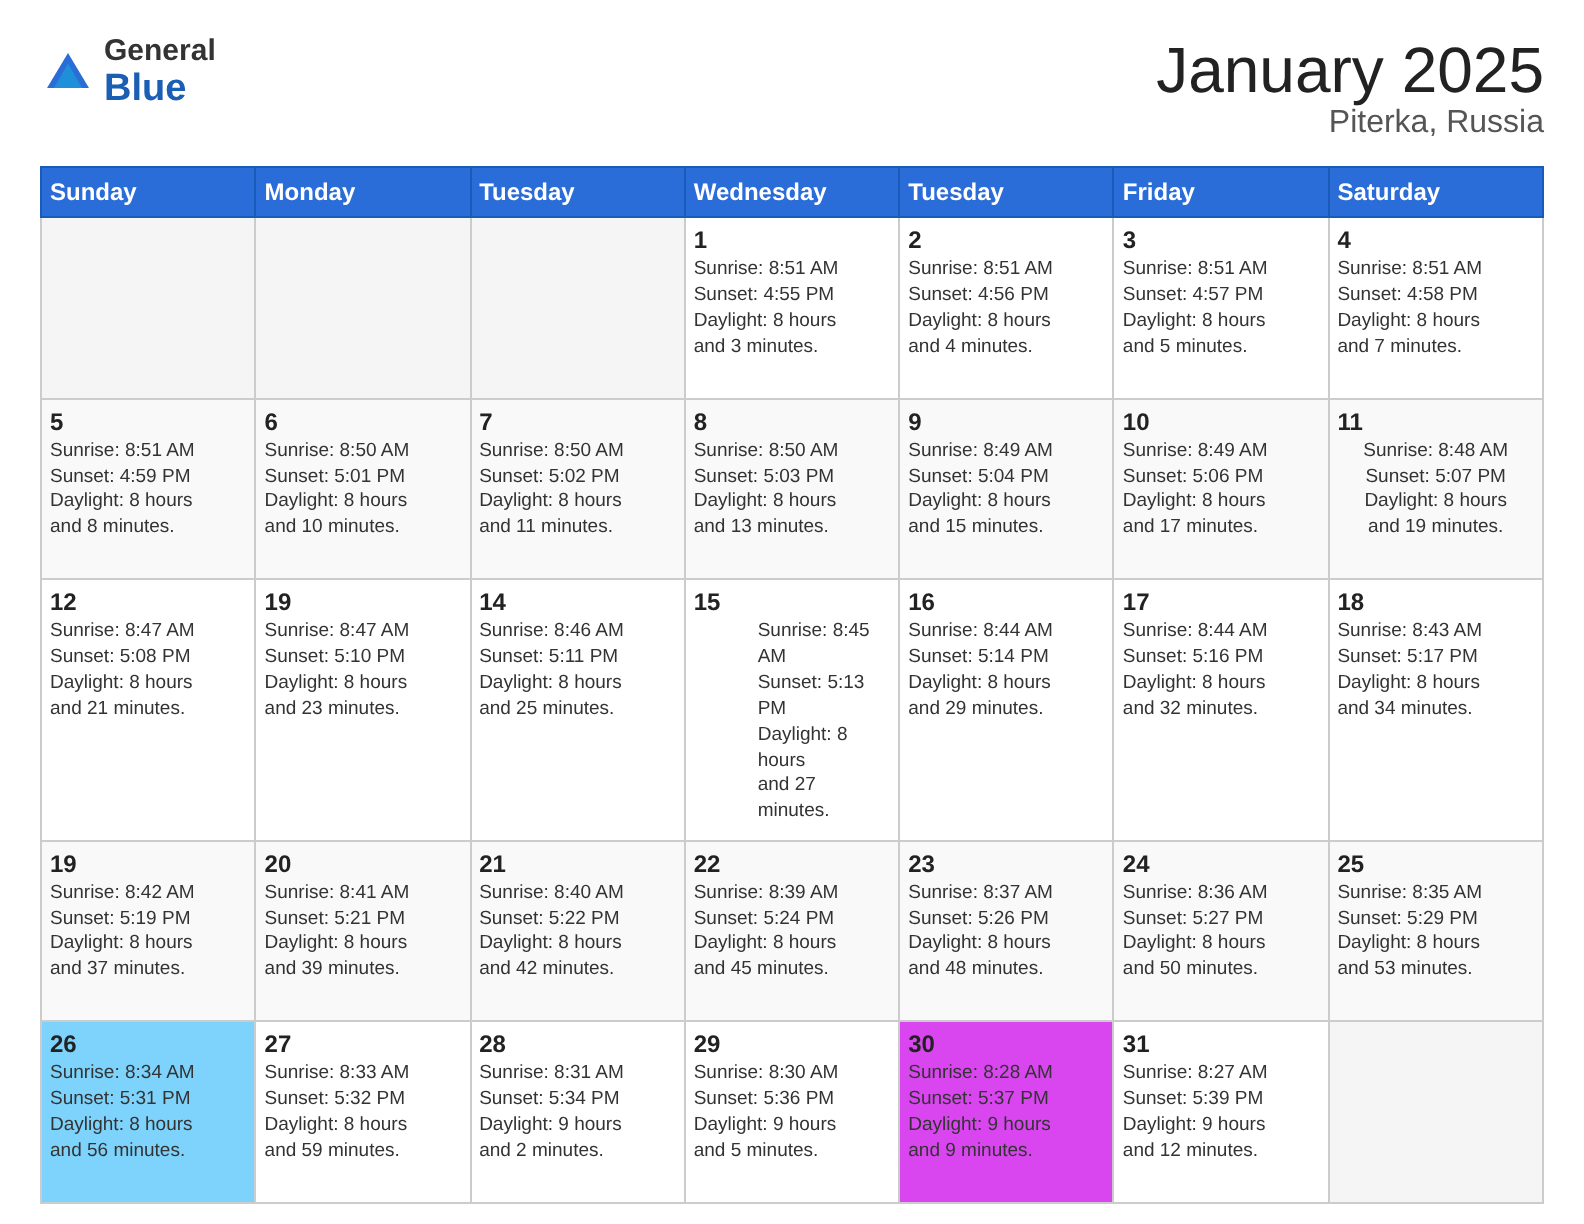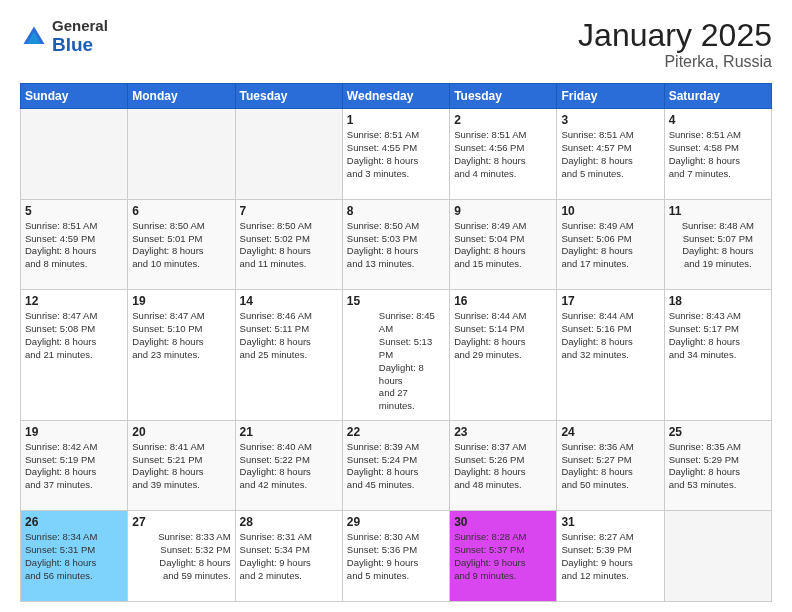--- a/index.html
+++ b/index.html
@@ -329,21 +329,21 @@
         <tr style="background: rgb(255, 255, 255);">
           <td style="background: #7dd3fc;">
             <span class="day-number">26</span>
             <div class="day-info" style="white-space: pre-line;">Sunrise: 8:34 AM
 Sunset: 5:31 PM
 Daylight: 8 hours
 and 56 minutes.</div>
           </td>
           <td style="background: rgb(255, 255, 255);">
             <span class="day-number">27</span>
-            <div class="day-info" style="white-space: pre-line; text-align: right;">Sunrise: 8:33 AM
+            <div class="day-info" style="white-space: pre-line;">Sunrise: 8:33 AM
 Sunset: 5:32 PM
 Daylight: 8 hours
 and 59 minutes.</div>
           </td>
           <td style="background: rgb(255, 255, 255);">
             <span class="day-number">28</span>
             <div class="day-info" style="white-space: pre-line;">Sunrise: 8:31 AM
 Sunset: 5:34 PM
 Daylight: 9 hours
 and 2 minutes.</div>

